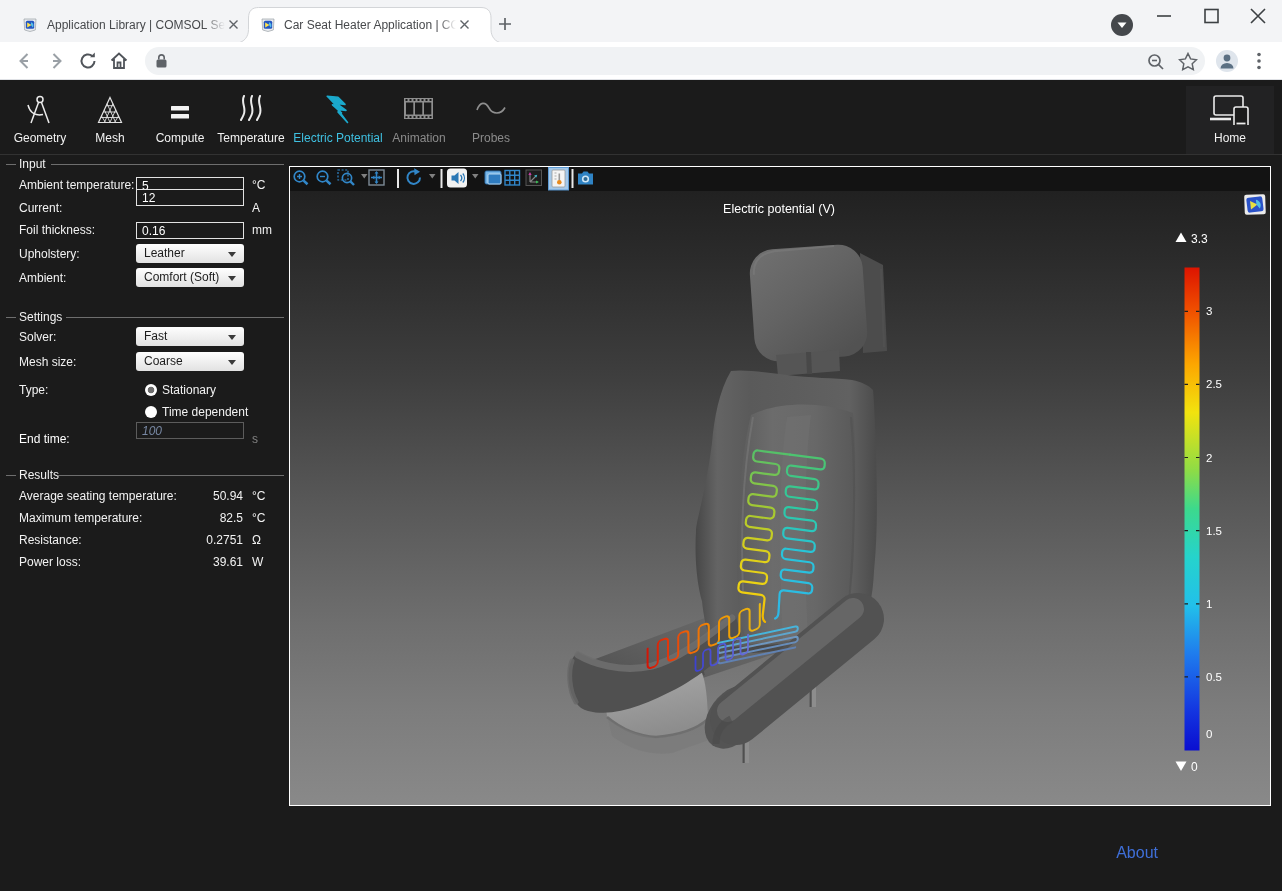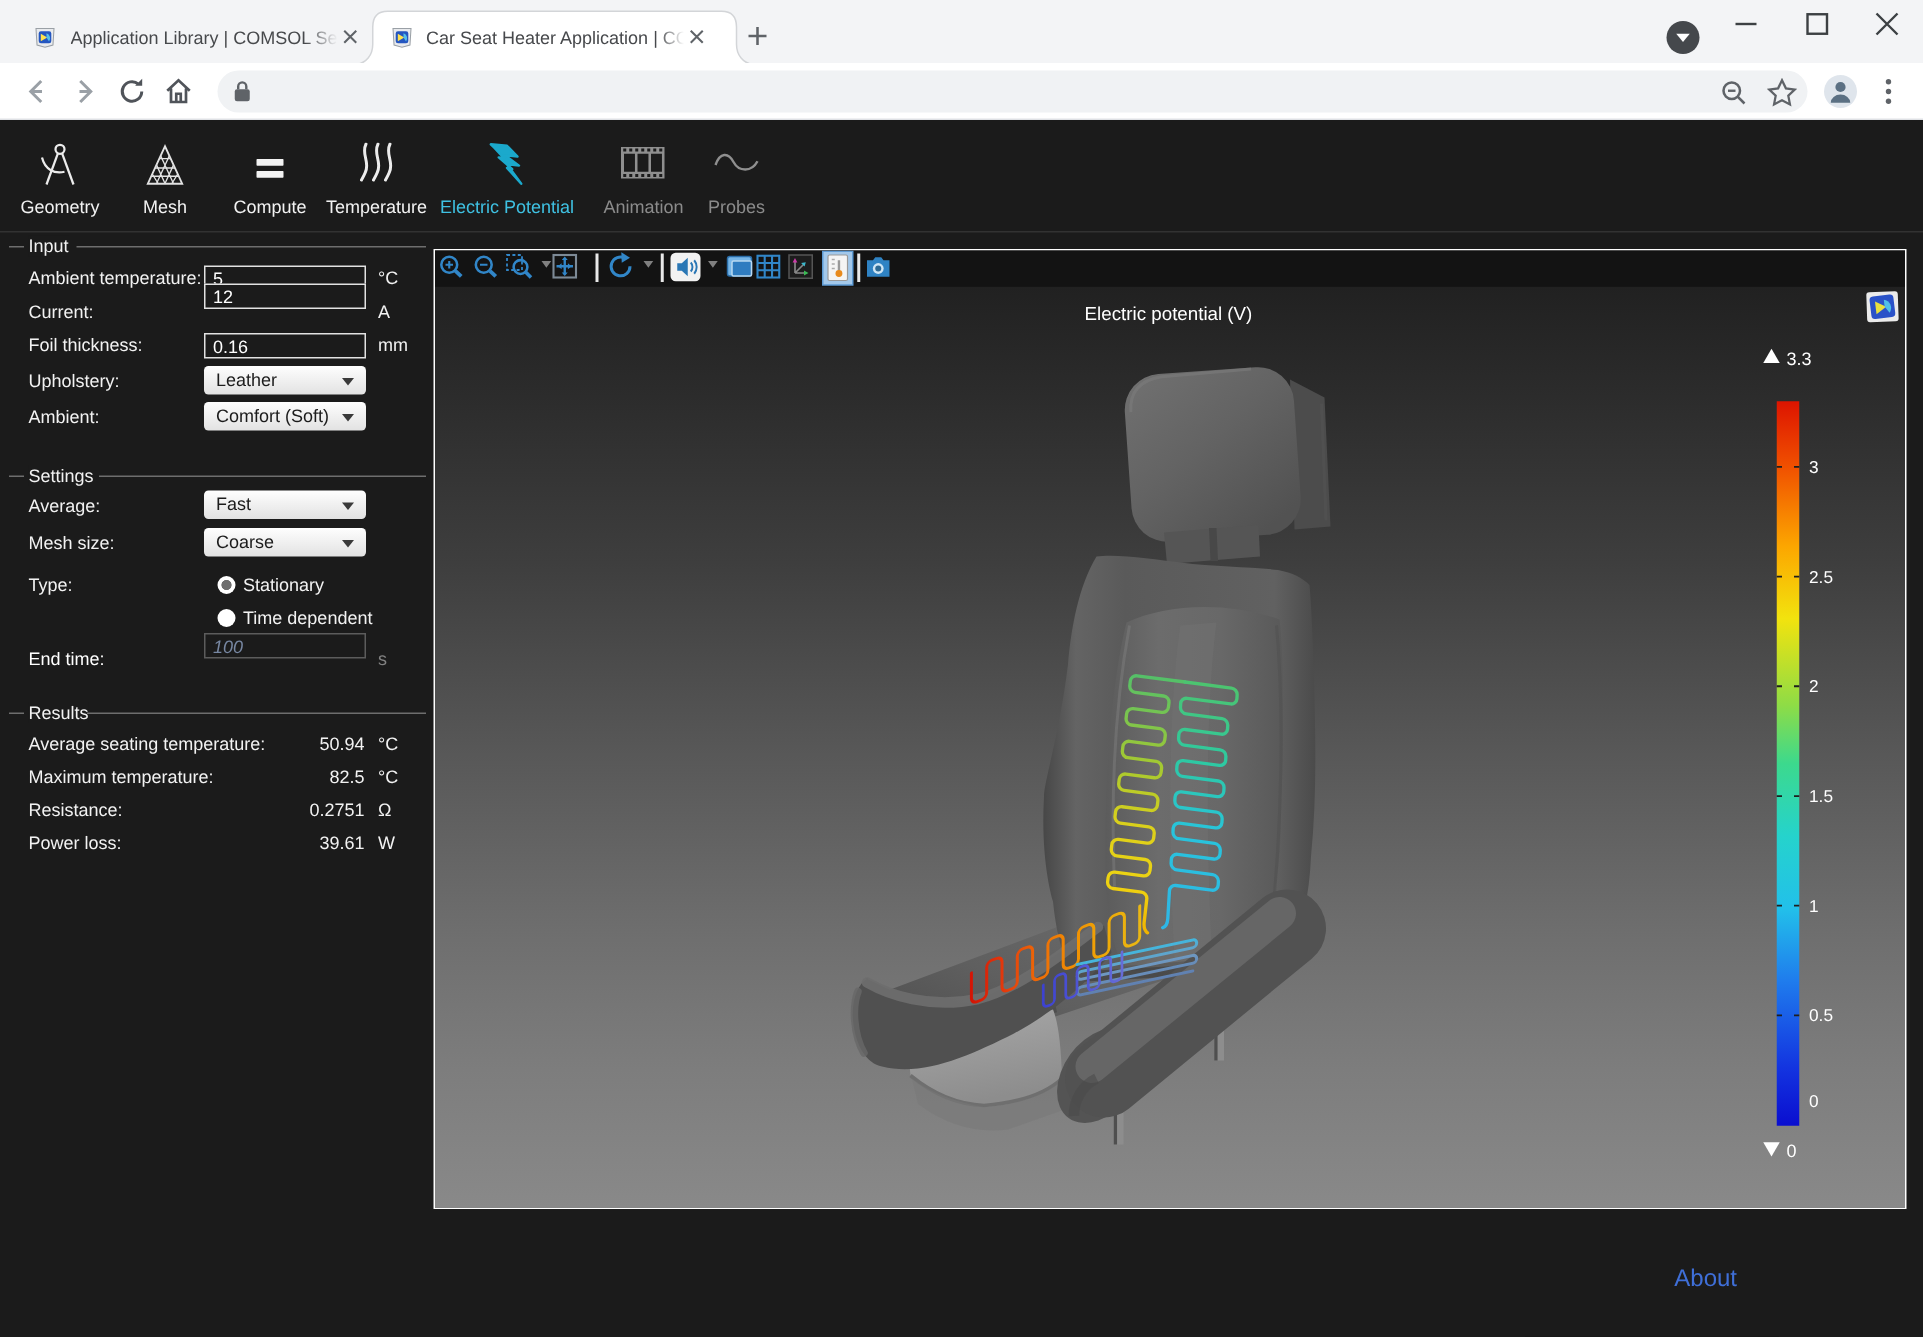--- a/index.html
+++ b/index.html
@@ -175,21 +175,21 @@
           </g>
         </svg>
       <div class="lbl">Temperature</div>
     </div>
     <div class="rbtn sel" style="left:293px;width:90px">
       <svg width="90" height="30" viewBox="0 0 90 30">
           <path d="M34.2,1.2 L45,2.2 L52,9.4 L43.5,8.4 L53,15.4 L44.8,14.4 L54.5,27.5 L45,16.9 L48.5,17.8 L39.5,9.9 L43,10.5 L36.5,3.5 Z" fill="#1ba9cc" stroke="#1ba9cc" stroke-width="1.6" stroke-linejoin="round"></path>
         </svg>
       <div class="lbl">Electric Potential</div>
     </div>
-    <div class="rbtn dis" style="left:389px;width:80px">
+    <div class="rbtn dis" style="left:379px;width:80px">
       <svg width="80" height="30" viewBox="0 0 80 30">
           <g transform="translate(25,3)">
             <rect x="0" y="0" width="29" height="21" fill="#8f8f8f"></rect>
             <g fill="#1b1b1b">
               <rect x="2" y="4.5" width="7.3" height="12"></rect>
               <rect x="11" y="4.5" width="7.3" height="12"></rect>
               <rect x="20" y="4.5" width="7.3" height="12"></rect>
               <rect x="1.5" y="1" width="2" height="2"></rect>
               <rect x="5.5" y="1" width="2" height="2"></rect>
               <rect x="9.5" y="1" width="2" height="2"></rect>
@@ -207,20 +207,31 @@
             </g>
           </g>
         </svg>
       <div class="lbl">Animation</div>
     </div>
     <div class="rbtn dis" style="left:461px;width:60px">
       <svg width="60" height="30" viewBox="0 0 60 30">
           <path d="M16 15 C19 6.5 24.5 6.5 28 13 C31.5 19.5 40 20 44 12.5" fill="none" stroke="#8f8f8f" stroke-width="1.6"></path>
         </svg>
       <div class="lbl">Probes</div>
+    </div>
+    <div class="rbtn" style="left:1186px;width:88px;background:#222223;height:68px;top:6px;padding-top:9px">
+      <svg width="88" height="30" viewBox="0 0 88 30">
+          <g fill="none" stroke="#ececec" stroke-width="1.6">
+            <rect x="28" y="1" width="29" height="19" rx="2"></rect>
+            <path d="M24 24 H45" stroke-width="2.6"></path>
+            <rect x="48" y="12" width="14" height="20" rx="2" fill="#1b1b1b"></rect>
+            <path d="M50.5 28.5 H59.5" stroke-width="1.8"></path>
+          </g>
+        </svg>
+      <div class="lbl">Home</div>
     </div>
   </div>
   <div id="side">
     <div class="shead" style="top:8px">
         <span class="l1"></span>
         <span class="t" style="top:-7px">Input</span>
         <span class="l2" style="left:51px"></span>
       </div>
     <div class="flab" style="top:22px">Ambient temperature:</div>
       <input class="fin" style="top: 21px;" value="5">
@@ -233,21 +244,21 @@
       <div class="funit" style="top:67px">mm</div>
     <div class="flab" style="top:91px">Upholstery:</div>
       <div class="dd" style="top:88px">Leather</div>
     <div class="flab" style="top:115px">Ambient:</div>
       <div class="dd" style="top:112px">Comfort (Soft)</div>
     <div class="shead" style="top:161px">
         <span class="l1"></span>
         <span class="t" style="top:-7px">Settings</span>
         <span class="l2" style="left:66px"></span>
       </div>
-    <div class="flab" style="top:174px">Average:</div>
+    <div class="flab" style="top:174px">Solver:</div>
       <div class="dd" style="top:171px">Fast</div>
     <div class="flab" style="top:199px">Mesh size:</div>
       <div class="dd" style="top:196px">Coarse</div>
     <div class="flab" style="top:227px">Type:</div>
     <div class="radio sel" style="top:228px"></div>
       <div class="flab" style="top:227px;left:162px">Stationary</div>
     <div class="radio" style="top:250px"></div>
       <div class="flab" style="top:249px;left:162px">Time dependent</div>
     <div class="flab" style="top:276px;color:#ffffff">End time:</div>
       <input class="fin dis" style="top: 266px; font-style: italic;" value="100">

